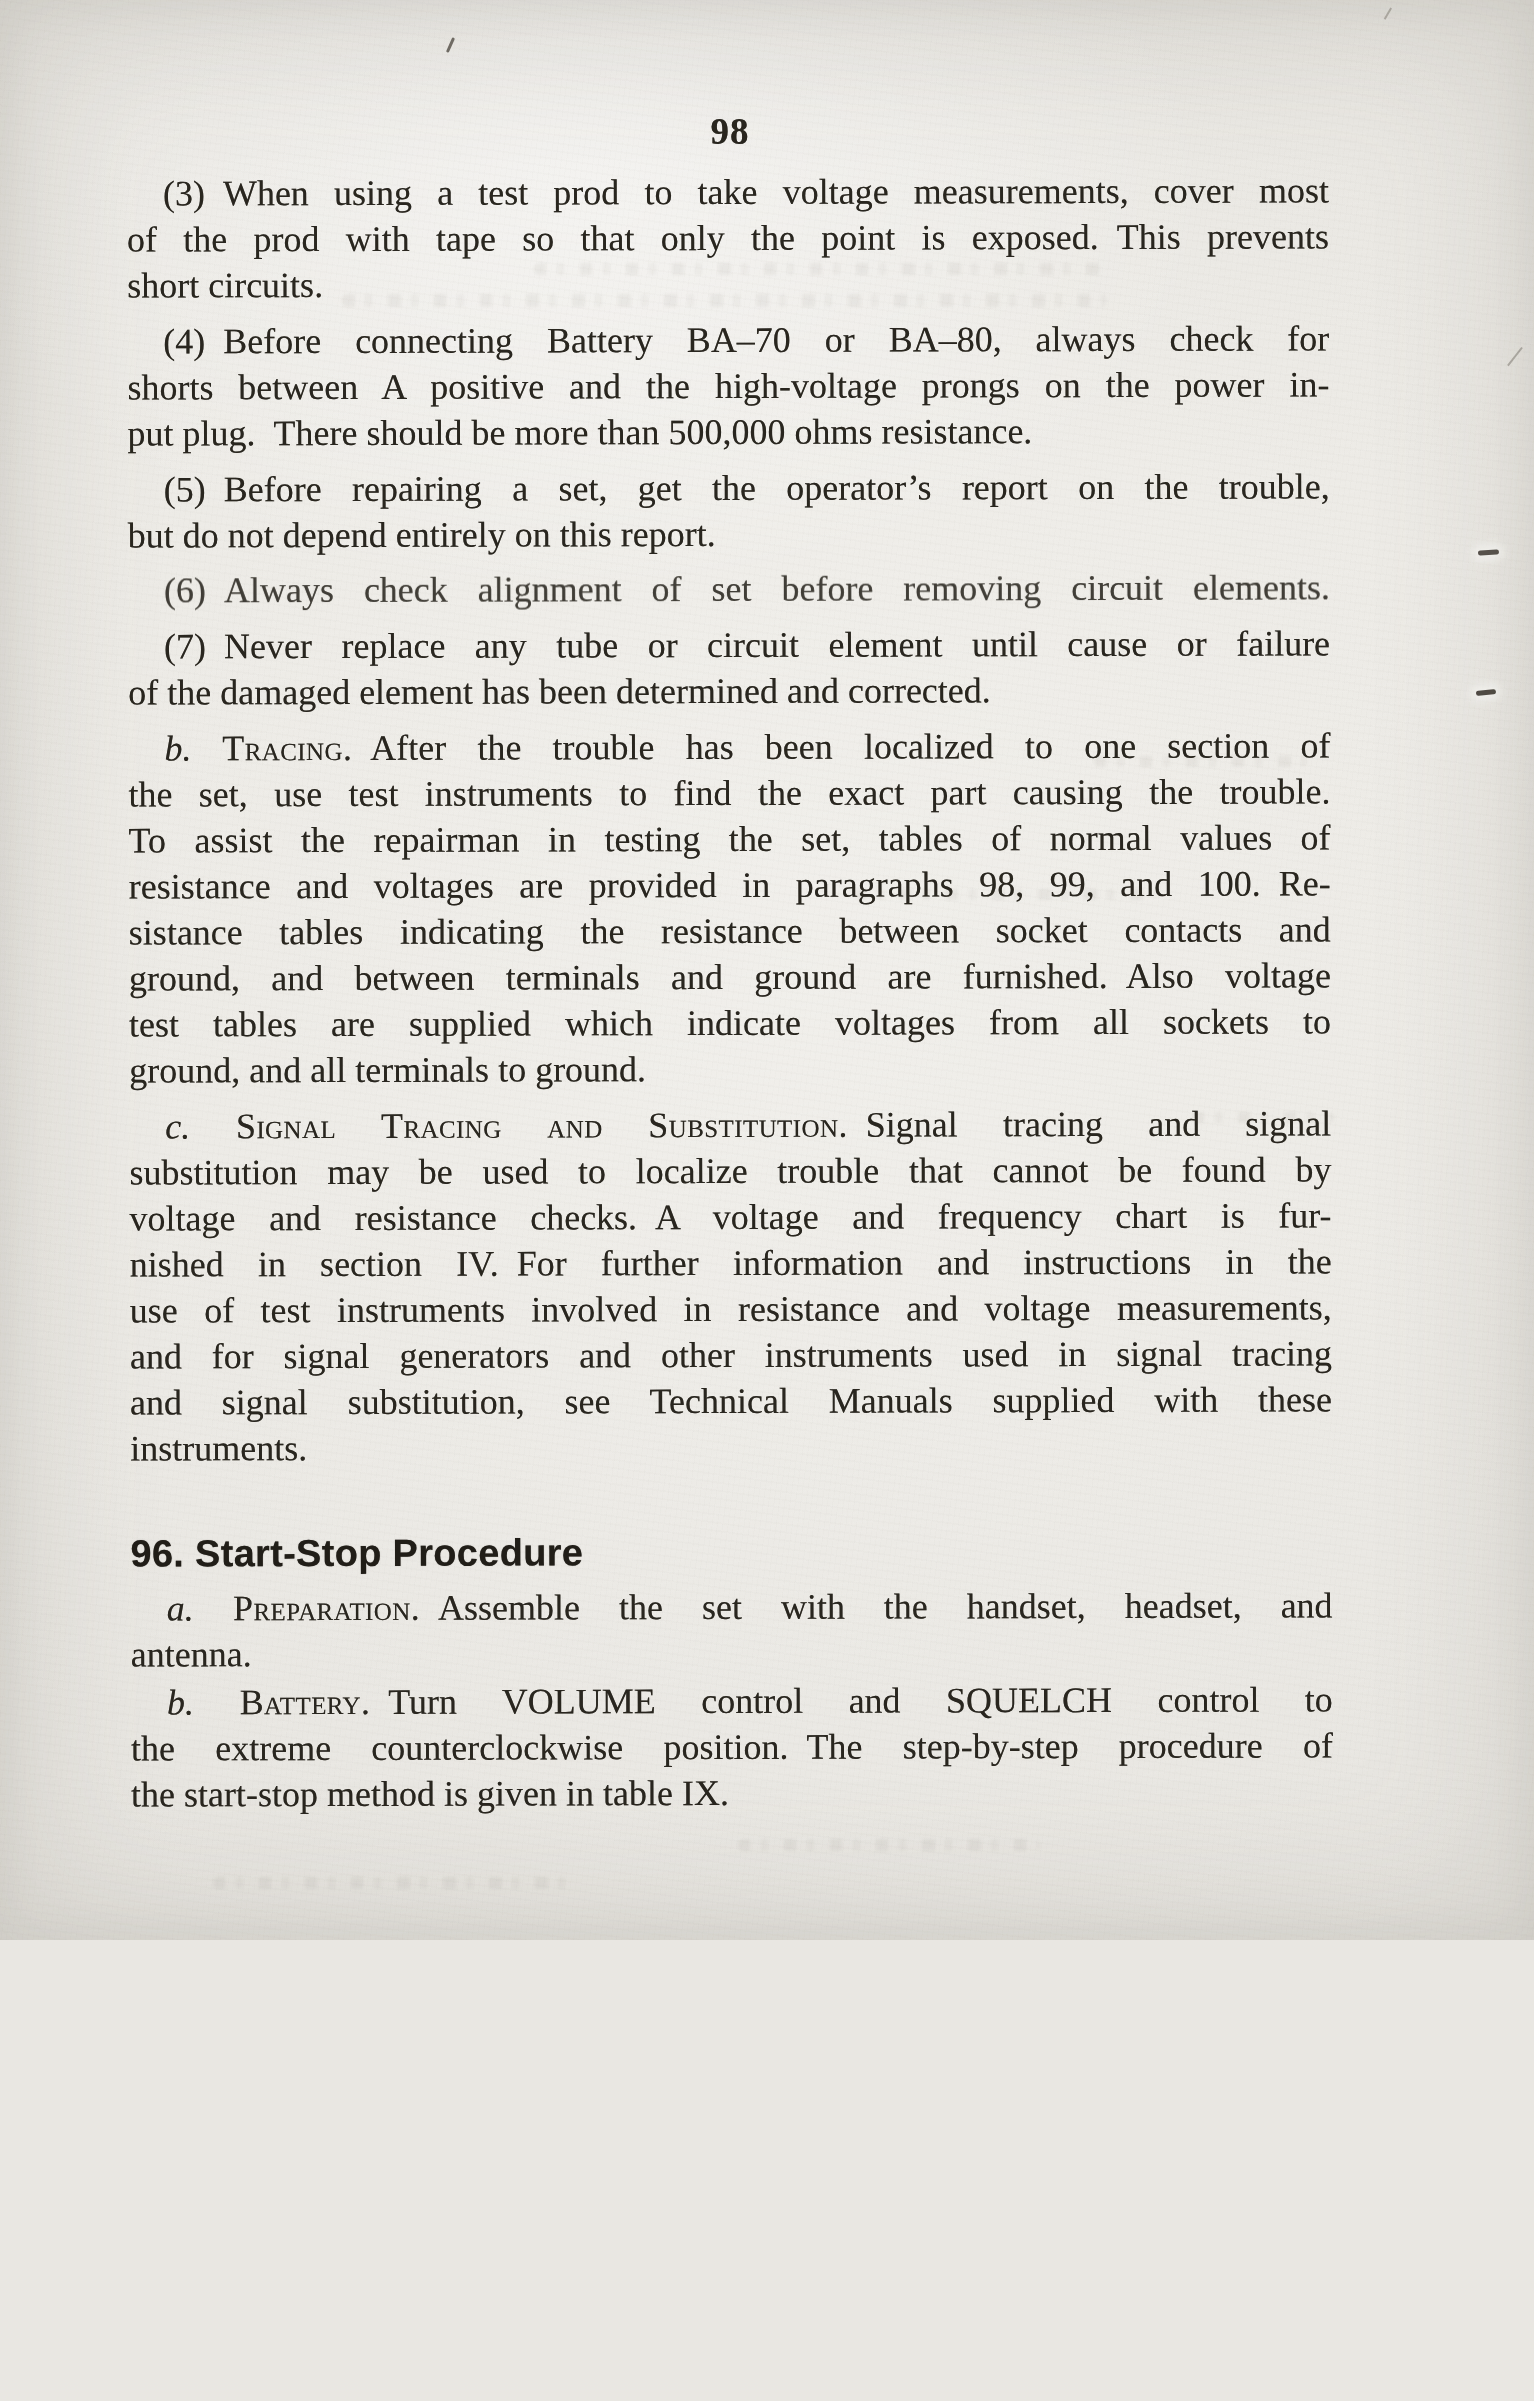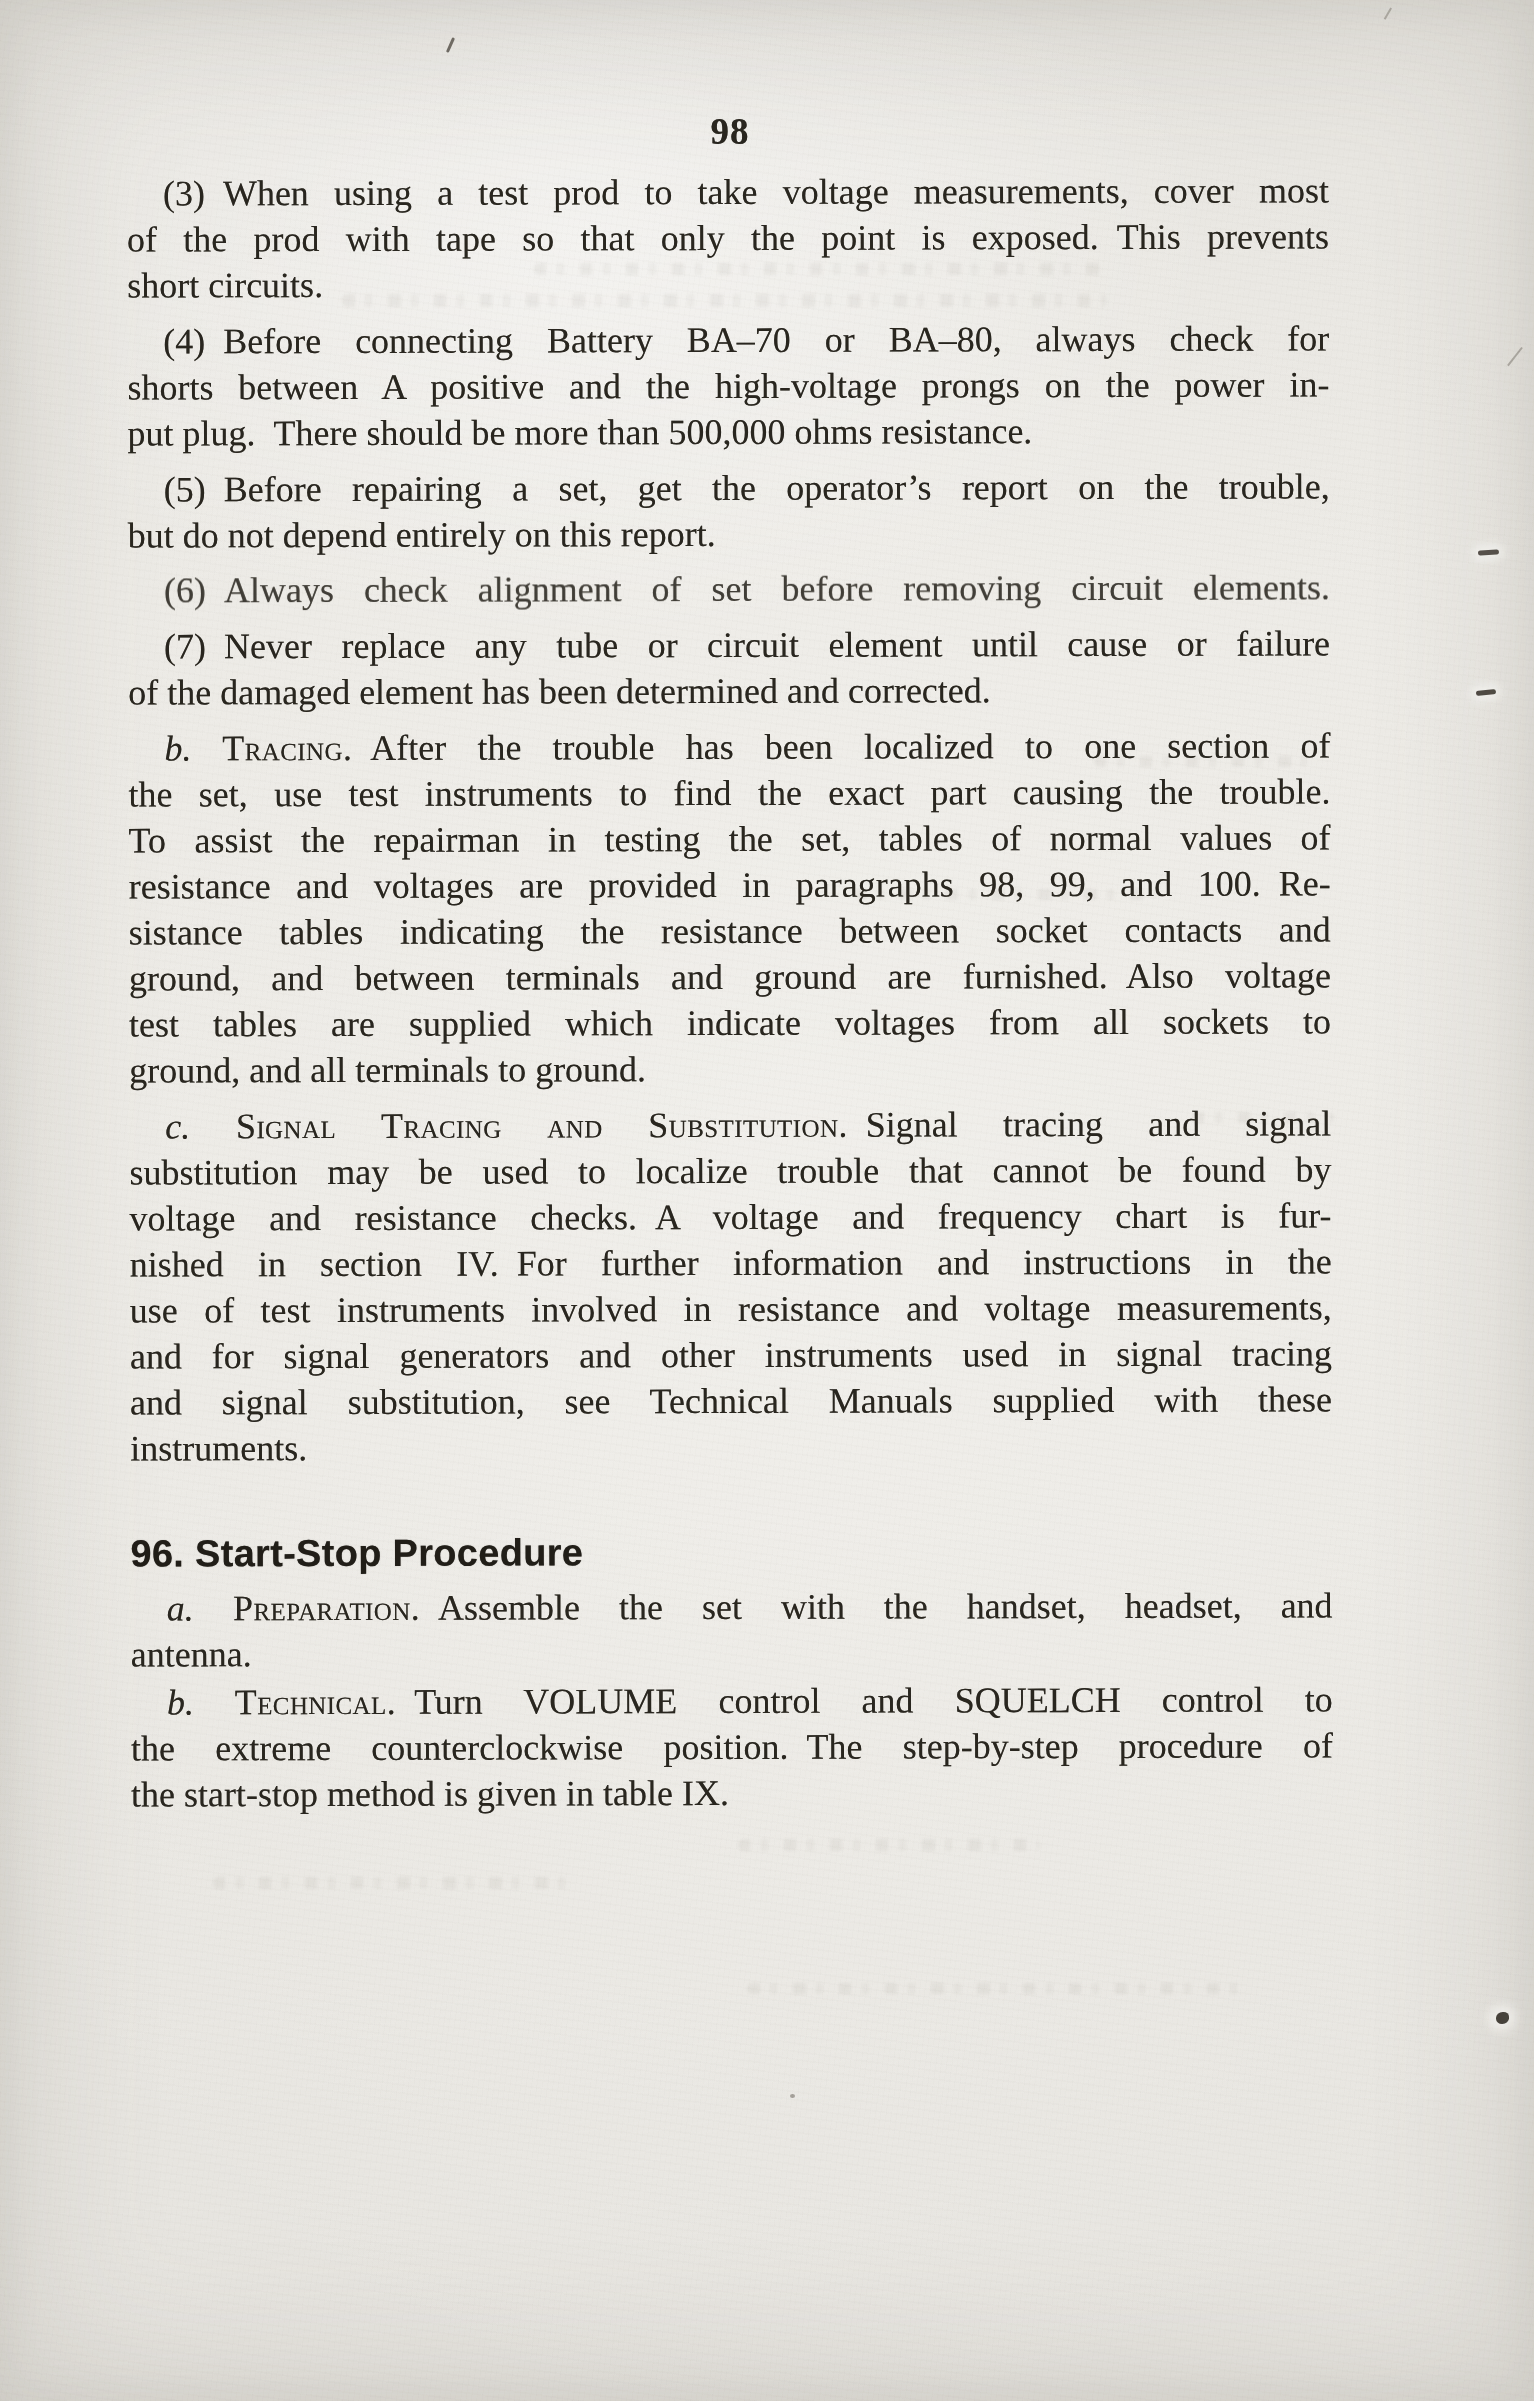--- a/index.html
+++ b/index.html
@@ -1,18 +1,18 @@
 <!DOCTYPE html>
 <html style="font-size:14.2px"><head>
 <meta charset="utf-8">
 <style>
   html,body{margin:0;padding:0;}
   body{width:1534px;height:2401px;background:#e9e7e2;font-family:"Liberation Serif",serif;}
 
-  .page{position:relative;width:1534px;height:2401px;overflow:hidden;color:#29261f;
+  .page{position:relative;width:1534px;height:1940px;overflow:hidden;color:#29261f;
     background:
       radial-gradient(978px 623px at 38% 10%, rgba(255,255,255,0.45), rgba(255,255,255,0) 65%),
       radial-gradient(1334px 1690px at 52% 50%, rgba(250,249,246,0.40), rgba(250,249,246,0) 75%),
       linear-gradient(180deg,#e7e5e0 0%,#ebe9e4 25%,#eae8e3 60%,#e6e4df 100%);}
 
   .texture{position:absolute;inset:0;pointer-events:none;
     background-image:
       repeating-linear-gradient(8deg, rgba(150,145,135,0.028) 0 1.8px, rgba(0,0,0,0) 1.8px 8px),
       repeating-linear-gradient(98deg, rgba(140,135,125,0.025) 0 0.9px, rgba(0,0,0,0) 0.9px 5.3px),
       repeating-linear-gradient(171deg, rgba(255,255,255,0.03) 0 2.7px, rgba(0,0,0,0) 2.7px 9.8px);}
@@ -116,21 +116,21 @@
     </p>
 
     <h2 class="heading">96. Start-Stop Procedure</h2>
 
     <p class="para tight">
       <span class="line j ind"><span class="lead">a.</span><span class="sc"> Preparation.</span><span> Assemble the set with the handset, headset, and</span></span>
       <span class="line">antenna.</span>
     </p>
 
     <p class="para">
-      <span class="line j ind"><span class="lead">b.</span><span class="sc"> Technical.</span><span> Turn VOLUME control and SQUELCH control to</span></span>
+      <span class="line j ind"><span class="lead">b.</span><span class="sc"> Battery.</span><span> Turn VOLUME control and SQUELCH control to</span></span>
       <span class="line j">the extreme counterclockwise position. The step-by-step procedure of</span>
       <span class="line">the start-stop method is given in table IX.</span>
     </p>
 
   </main>
 
   <div class="ghost" style="left:534px;top:263px;width:569px;height:11.6px;"></div>
   <div class="ghost" style="left:342px;top:294px;width:765px;height:13.3px;"></div>
   <div class="ghost" style="left:1094px;top:756px;width:213px;height:10.7px;"></div>
   <div class="ghost" style="left:854px;top:889px;width:302px;height:10.7px;"></div>

